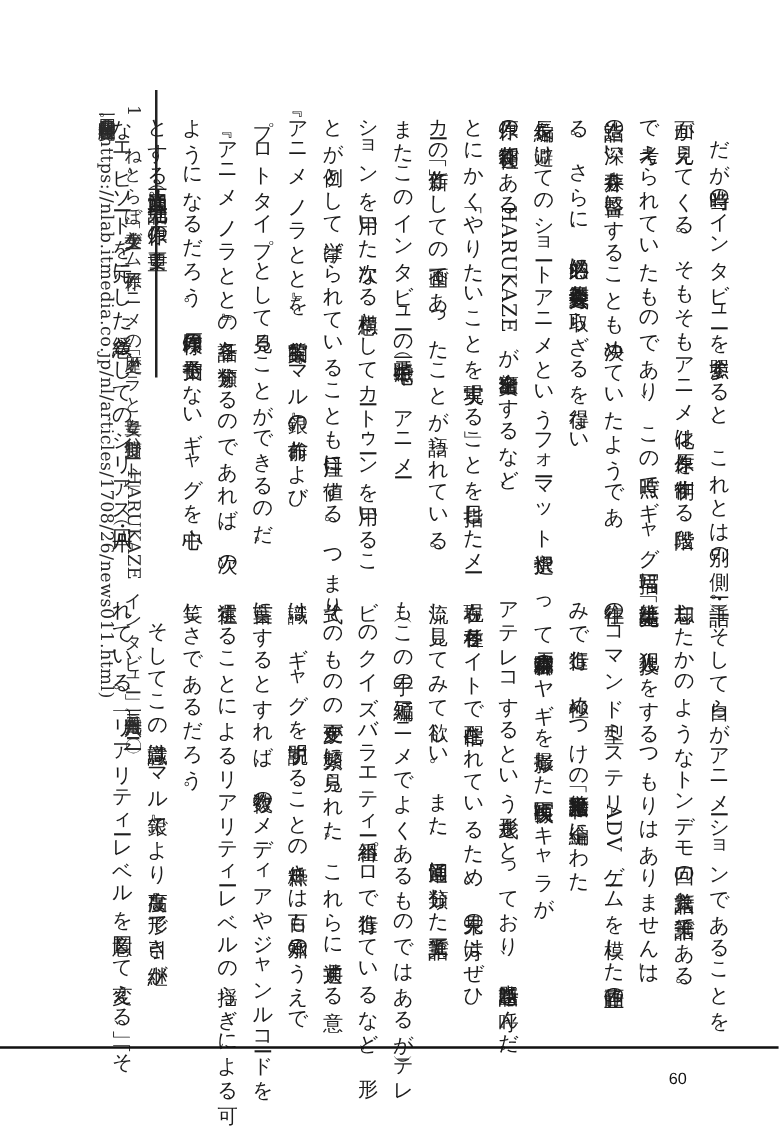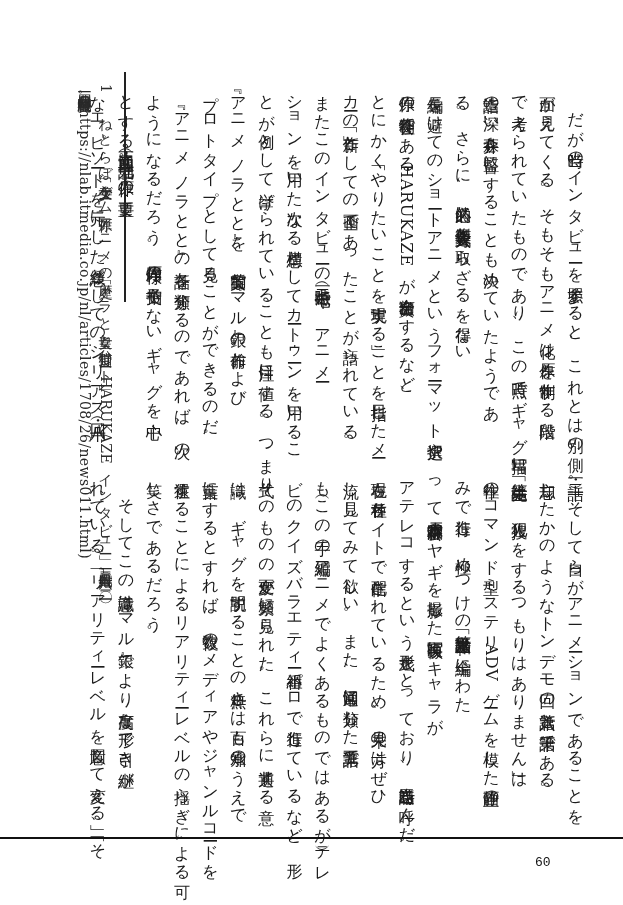--- a/index.html
+++ b/index.html
@@ -29,21 +29,21 @@
   }
   .footnote .col { display: block; white-space: nowrap; }
   .footnote-rule {
     position: absolute; left: 124px; top: 72px; width: 1.5px; height: 230px; background: #222;
   }
   .bottom-rule {
     position: absolute; left: 0; top: 837px; width: 623px; height: 2px; background: #111;
   }
   .page-number {
     position: absolute; left: 535px; top: 855px;
-    font-family: Liberation Mono, monospace; font-size: 13px; color: #111;
+    font-family: Liberation Sans, sans-serif; font-size: 13px; color: #111;
   }
 </style>
 </head>
 <body>
 
 <div class="tier tier-upper">
   <span class="col">　だが当時のインタビューを参照すると、これとは別の側</span>
   <span class="col">面が見えてくる。そもそもアニメ化は原作を制作する段階</span>
   <span class="col">で考えられていたものであり、この時点でギャグ描写に</span>
   <span class="col">造詣の深い森井を監督にすることも決めていたようであ</span>

